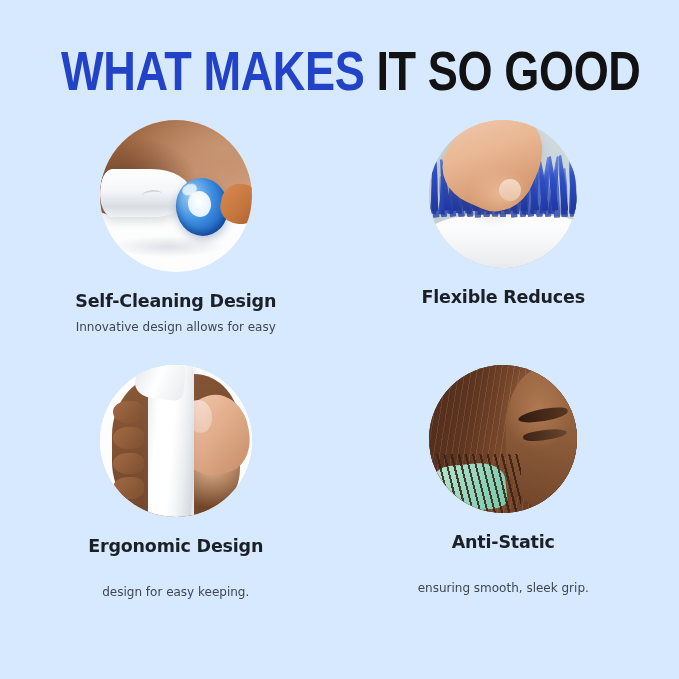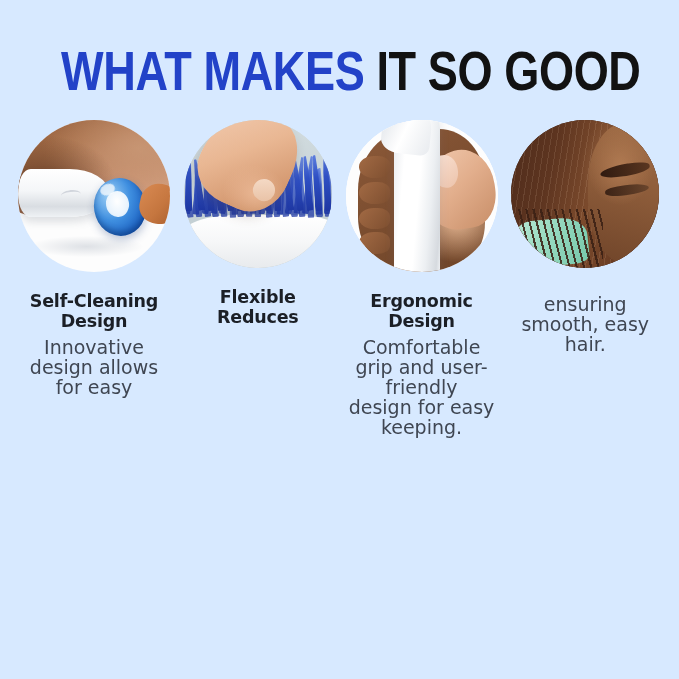--- a/index.html
+++ b/index.html
@@ -40,21 +40,21 @@
   .headline .hl-blue { color: #2242c8; }
   .headline .hl-black { color: #121212; }
 
   
   .grid {
     position: absolute;
     top: 120px;
     left: 18px;
     width: 643px;
     display: grid;
-    grid-template-columns: 1fr 1fr 1fr 1fr;
+    grid-template-columns: 1fr 1fr;
     grid-template-rows: auto auto;
     row-gap: 28px;
     column-gap: 12px;
   }
   .feature {
     display: flex;
     flex-direction: column;
     align-items: center;
   }
 
@@ -269,21 +269,21 @@
     font-weight: bold;
     font-size: 17.5px;
     line-height: 20px;
     color: #1b1f26;
     letter-spacing: -0.2px;
     text-align: center;
   }
   .cap-body {
     margin-top: 6px;
     font-family: "DejaVu Sans", sans-serif;
-    font-size: 19px;
+    font-size: 12px;
     line-height: 20px;
     color: #3f4652;
     text-align: center;
     max-width: 300px;
   }
 </style>
 </head>
 <body>
 
 <div id="page">
@@ -381,35 +381,36 @@
         <span class="knuckle k2"></span>
         <span class="knuckle k3"></span>
         <span class="knuckle k4"></span>
         <span class="thumb"></span>
         <span class="thumbnail"></span>
         <span class="handle"></span>
         <span class="handle-flare"></span>
       </div>
       <div class="cap-title">Ergonomic Design</div>
       <div class="cap-body">
-        <span>Comfortable grip and user-friendly</span><br>
+        <br>
         <span>design for easy keeping.</span>
       </div>
     </div>
 
     <div class="feature wide">
       <div class="photo ph-static">
         <span class="hair-mass"></span>
         <span class="strands"></span>
         <span class="face"></span>
         <span class="brow"></span>
         <span class="eye"></span>
         <span class="mint"></span>
         <span class="mint-strands"></span>
       </div>
+      <div class="cap-title">Anti-Static</div>
       <div class="cap-body">
         <br>
-        <span>ensuring smooth, easy hair.</span>
+        <span>ensuring smooth, sleek grip.</span>
       </div>
     </div>
 
   </div>
 </div>
 
 </body></html>

